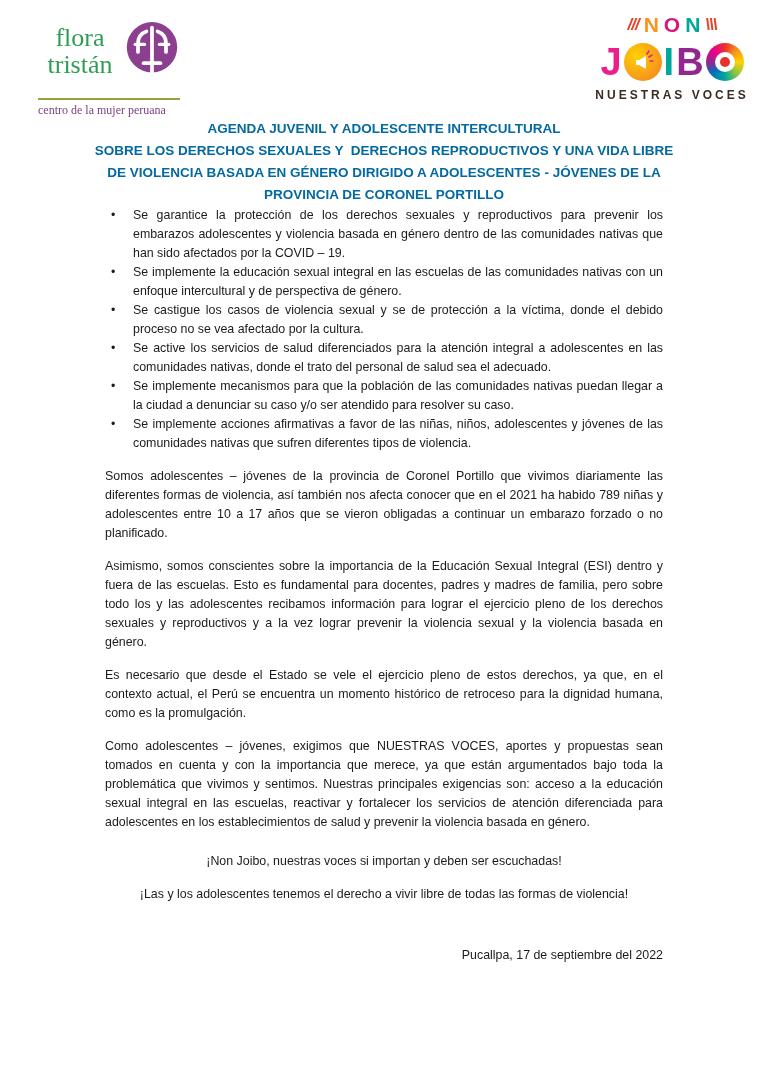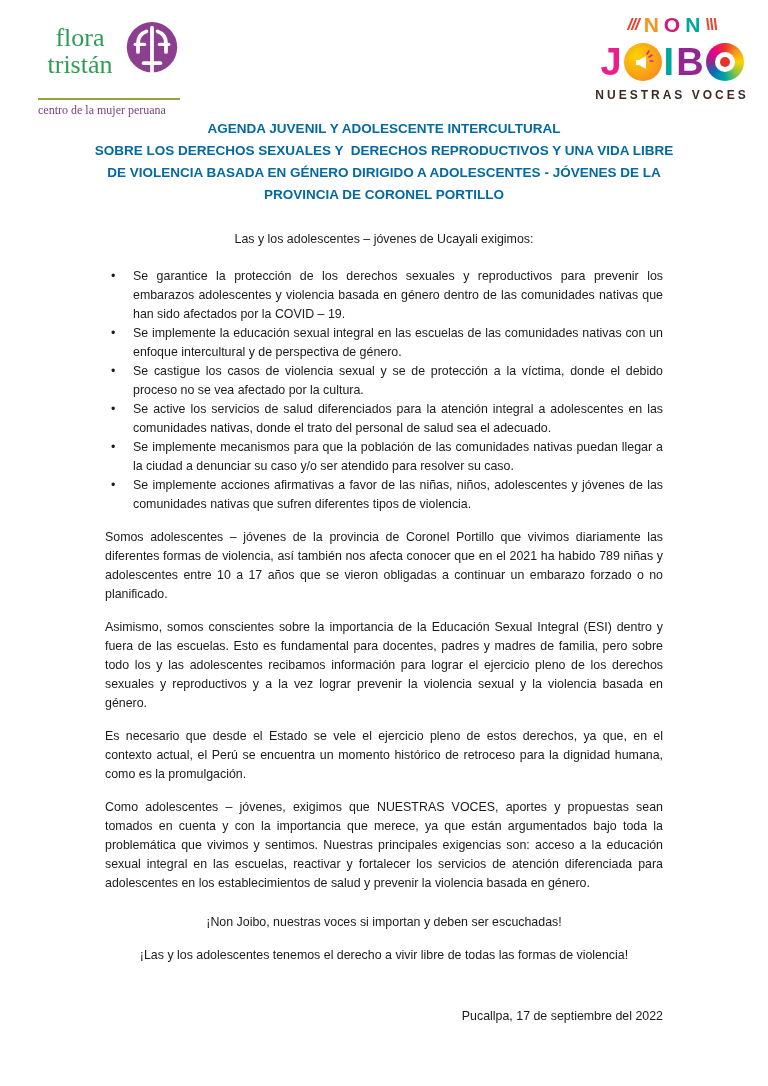--- a/index.html
+++ b/index.html
@@ -106,21 +106,20 @@
 </div>
 
 <div class="content">
   <div class="doc-title">
     <div>AGENDA JUVENIL Y ADOLESCENTE INTERCULTURAL</div>
     <div>SOBRE LOS DERECHOS SEXUALES Y  DERECHOS REPRODUCTIVOS Y UNA VIDA LIBRE</div>
     <div>DE VIOLENCIA BASADA EN GÉNERO DIRIGIDO A ADOLESCENTES - JÓVENES DE LA</div>
     <div>PROVINCIA DE CORONEL PORTILLO</div>
   </div>
 
-  <div class="intro">Las y los adolescentes – jóvenes de Ucayali exigimos:</div>
 
   <ul class="demands">
     <li>Se garantice la protección de los derechos sexuales y reproductivos para prevenir los embarazos adolescentes y violencia basada en género dentro de las comunidades nativas que han sido afectados por la COVID – 19.</li>
     <li>Se implemente la educación sexual integral en las escuelas de las comunidades nativas con un enfoque intercultural y de perspectiva de género.</li>
     <li>Se castigue los casos de violencia sexual y se de protección a la víctima, donde el debido proceso no se vea afectado por la cultura.</li>
     <li>Se active los servicios de salud diferenciados para la atención integral a adolescentes en las comunidades nativas, donde el trato del personal de salud sea el adecuado.</li>
     <li>Se implemente mecanismos para que la población de las comunidades nativas puedan llegar a la ciudad a denunciar su caso y/o ser atendido para resolver su caso.</li>
     <li>Se implemente acciones afirmativas a favor de las niñas, niños, adolescentes y jóvenes de las comunidades nativas que sufren diferentes tipos de violencia.</li>
   </ul>
 

